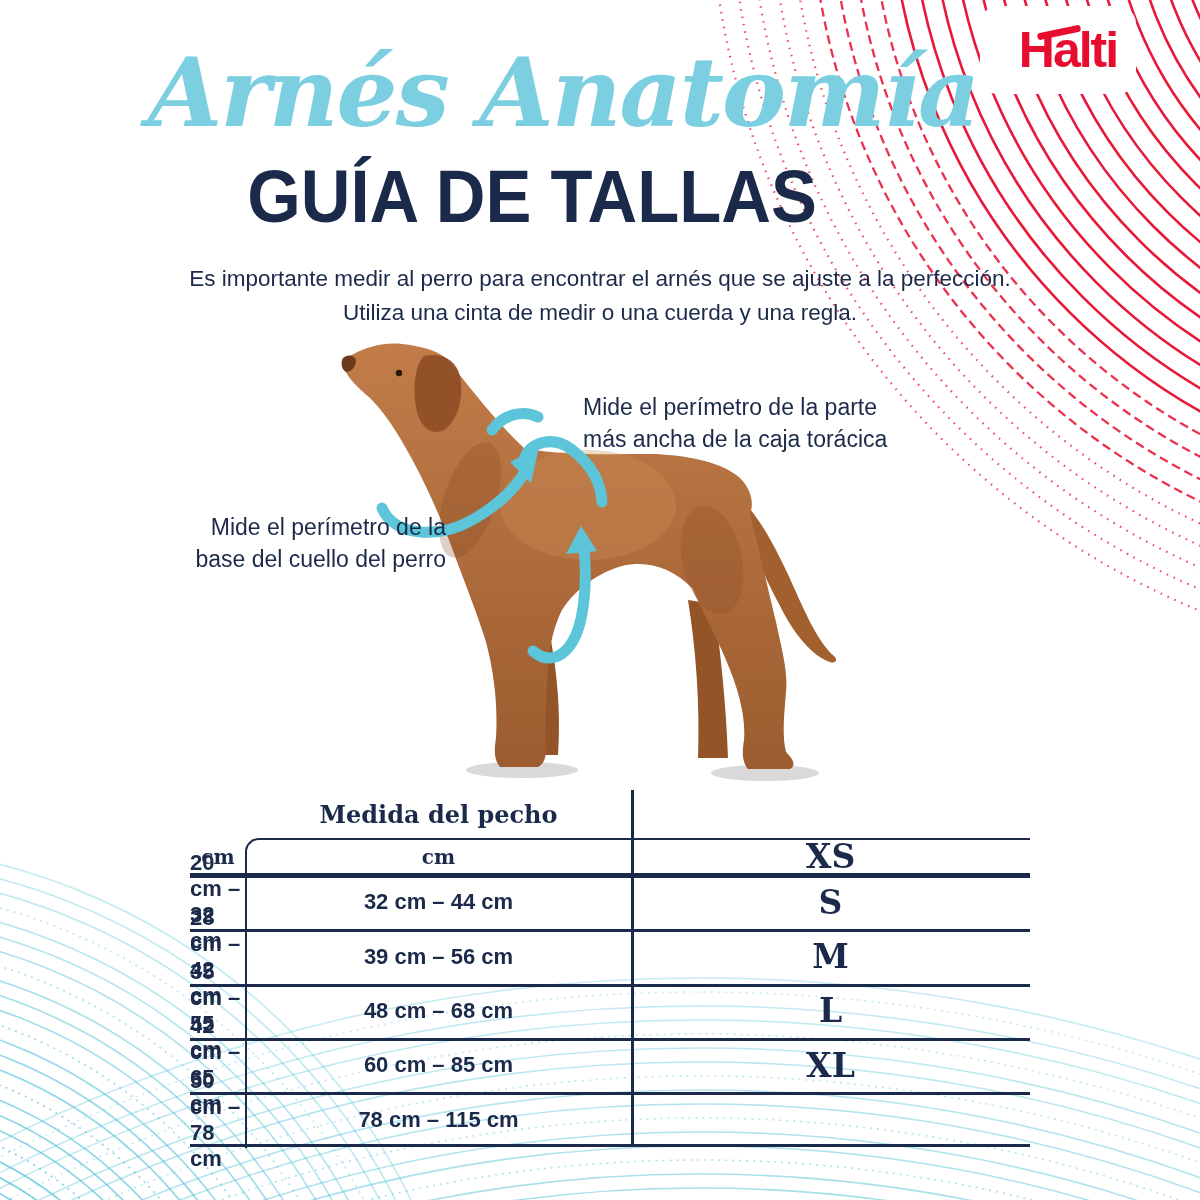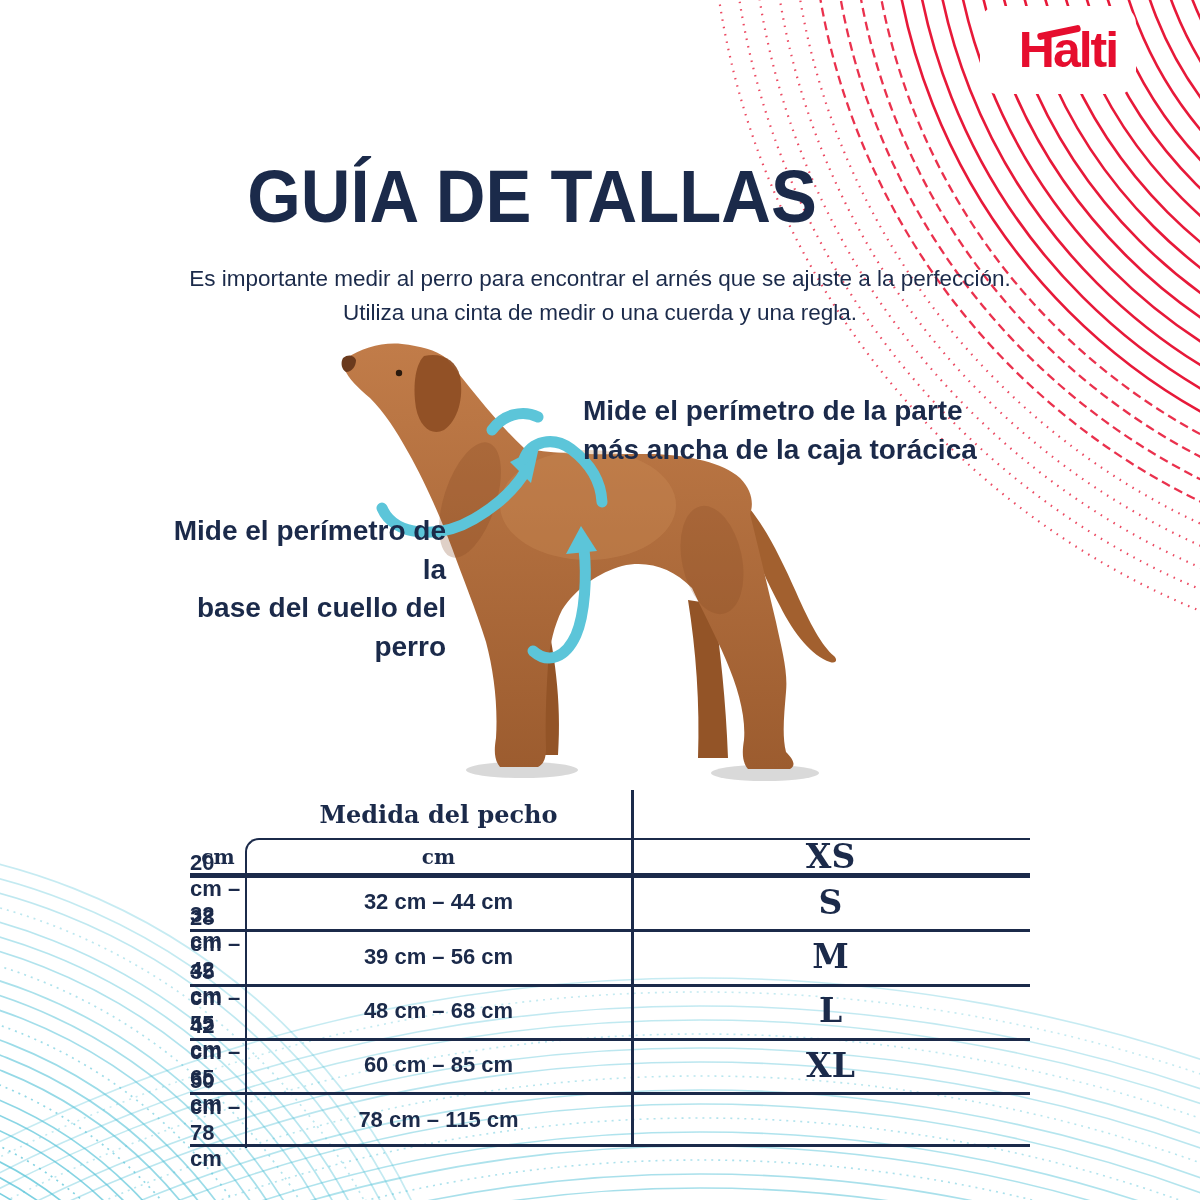--- a/index.html
+++ b/index.html
@@ -15,21 +15,21 @@
   
   .title-script{position:absolute;left:63px;top:40px;width:1000px;text-align:center;
                 font-family:"DejaVu Serif",serif;font-style:italic;font-weight:bold;
                 font-size:96px;line-height:1.1;color:#7bcfe1;letter-spacing:-2px;}
   .title-main{position:absolute;left:32px;top:160px;width:1000px;text-align:center;
               font-weight:700;font-size:74px;line-height:1;color:#1b2a4a;
               transform:scaleX(0.93);letter-spacing:0px;}
   .intro{position:absolute;left:0;top:262px;width:1200px;text-align:center;
          font-size:22.5px;font-weight:400;line-height:1.5;color:#1b2a4a;}
   
-  .ann{position:absolute;font-size:28px;font-weight:700;line-height:1.38;color:#1b2a4a;}
+  .ann{position:absolute;font-size:23px;font-weight:400;line-height:1.38;color:#1b2a4a;}
   .ann-chest{left:583px;top:392px;text-align:left;}
   .ann-neck{left:160px;top:512px;width:286px;text-align:right;}
   
   .dog-svg{position:absolute;left:300px;top:335px;width:545px;height:450px;}
   
   .size-table{position:absolute;left:190px;top:790px;width:840px;height:357px;
               display:grid;grid-template-columns:56px 385px 399px;
               grid-template-rows:48px 37px repeat(5,54.4px);}
   .cell{display:flex;align-items:center;justify-content:center;color:#1b2a4a;}
   .th{font-family:"DejaVu Serif",serif;font-weight:bold;font-size:24px;}
@@ -123,20 +123,21 @@
         <circle cx="700" cy="2560" r="1568" fill="none" stroke="#4ec0d6" stroke-width="1.6" opacity="0.33199999999999996" stroke-dasharray="2 5"></circle>
         <circle cx="700" cy="2560" r="1582" fill="none" stroke="#4ec0d6" stroke-width="1.6" opacity="0.32"></circle>
       </g>
   </svg>
 
   <div class="logo-box">
     <span class="logo-text">Halti</span>
     <span class="logo-bar"></span>
   </div>
 
+  <div class="title-script">Arnés Anatomía</div>
   <div class="title-main">GUÍA DE TALLAS</div>
   <div class="intro">
     <div>Es importante medir al perro para encontrar el arnés que se ajuste a la perfección.</div>
     <div>Utiliza una cinta de medir o una cuerda y una regla.</div>
   </div>
 
   <svg class="dog-svg" viewBox="300 335 545 450">
     <defs>
       <linearGradient id="dogGrad" x1="0" y1="0" x2="0" y2="1">
         <stop offset="0" stop-color="#c17c49"></stop>

